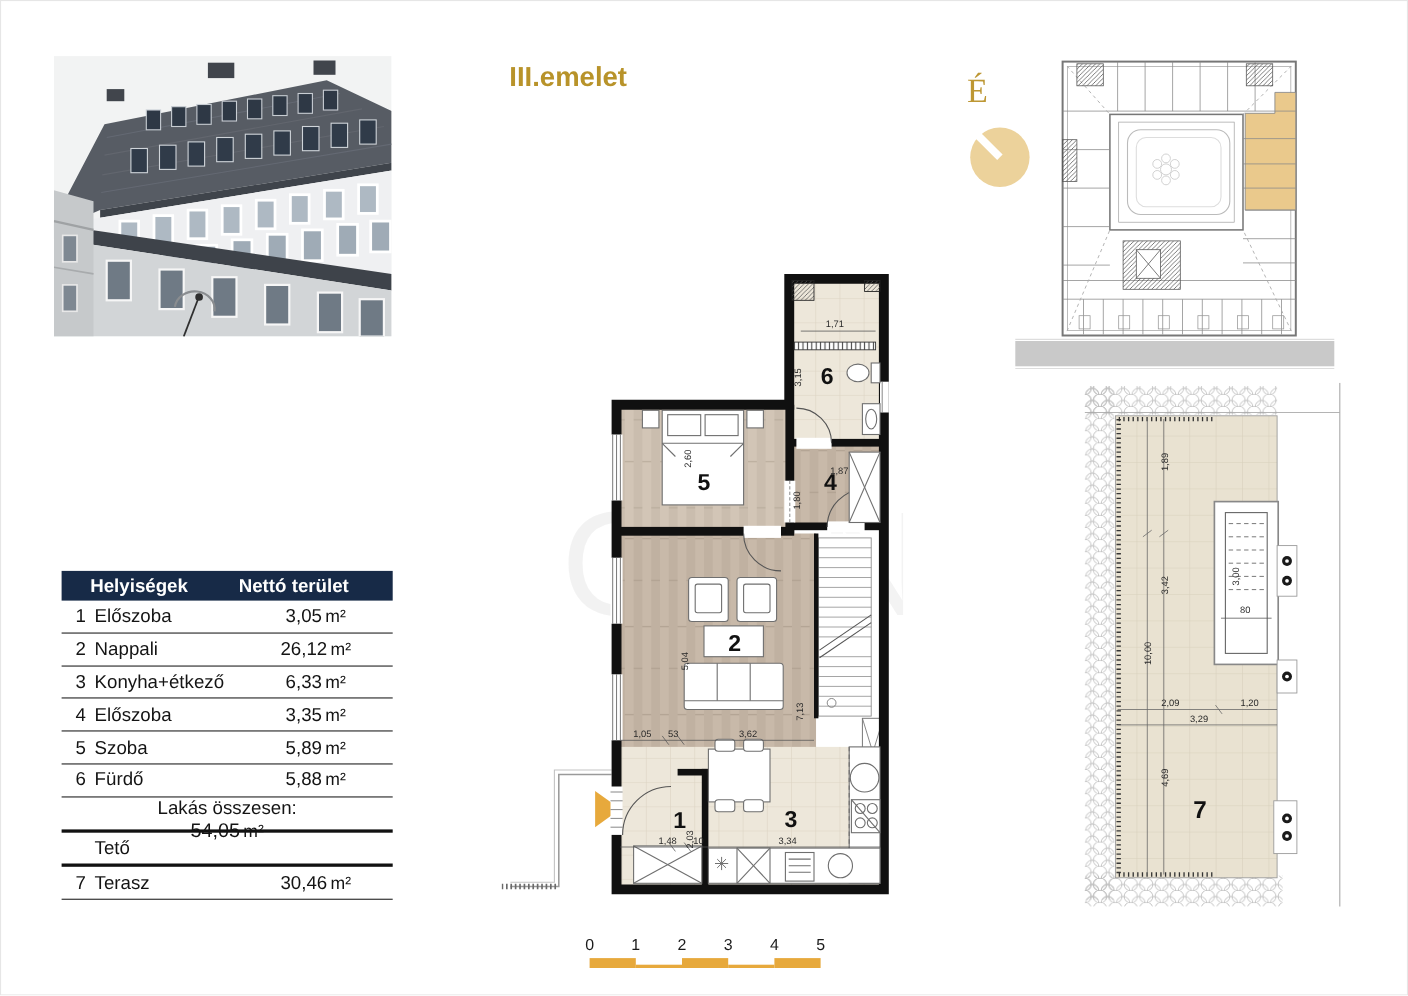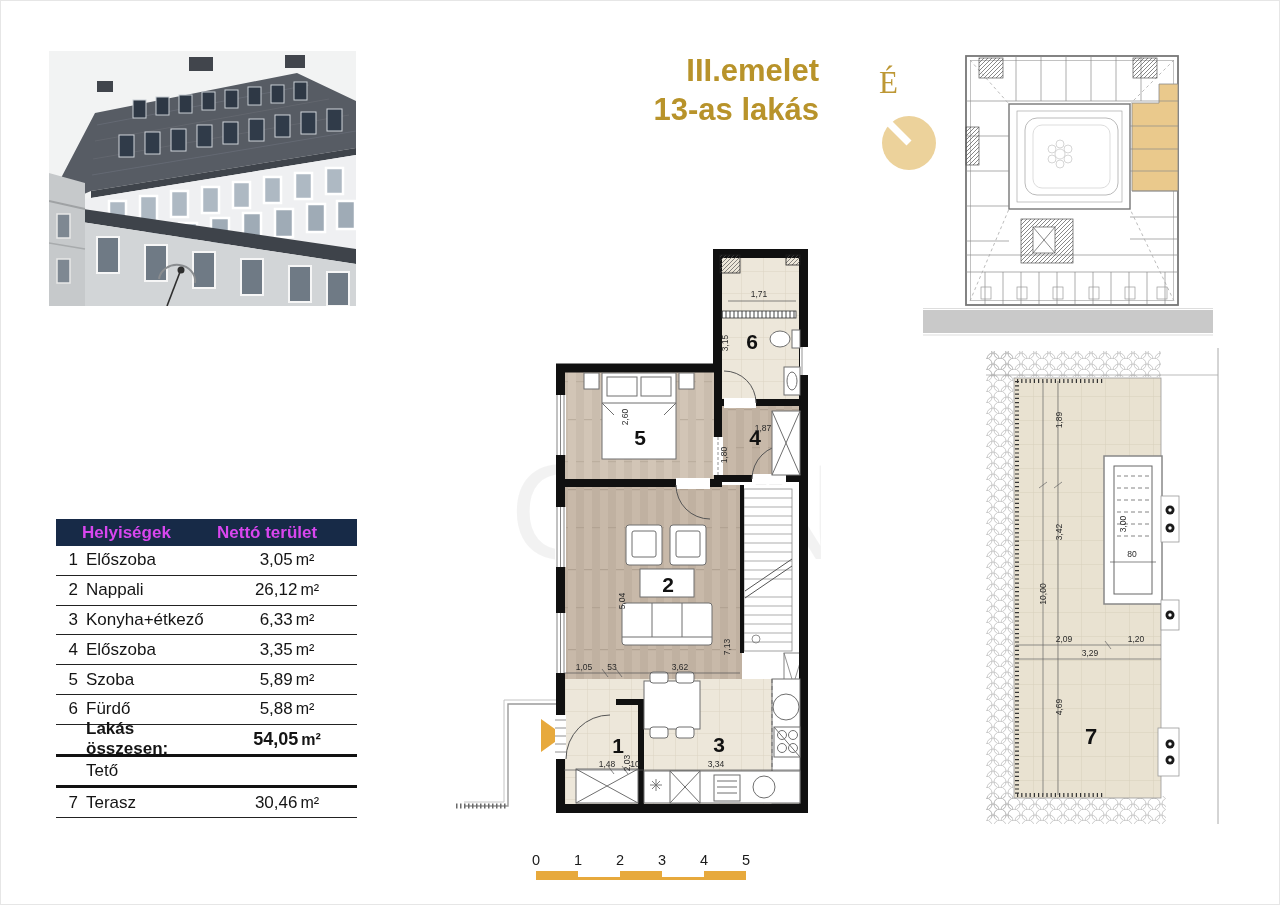--- a/index.html
+++ b/index.html
@@ -1,32 +1,32 @@
 <!DOCTYPE html>
 <html><head>
 <meta charset="utf-8">
 <style>
   html,body{margin:0;padding:0;background:#ffffff;font-family:"Liberation Sans",sans-serif;}
   .page{position:relative;width:1280px;height:905px;background:#fff;overflow:hidden;border:1px solid #e6e6e6;box-sizing:border-box;}
   .abs{position:absolute;}
   
-  .title{left:462px;top:50px;width:356px;text-align:right;color:#B8932A;font-weight:bold;font-size:31px;line-height:39px;}
+  .title{left:462px;top:50px;width:356px;text-align:left;color:#B8932A;font-weight:bold;font-size:25px;line-height:39px;}
   
   .compass-label{font-family:"Liberation Serif",serif;}
   
   .area-table{left:55px;top:518px;width:301px;color:#141414;font-size:17px;}
-  .at-header{display:flex;align-items:center;background:#172A47;color:#d946ef;font-weight:bold;height:27px;}
+  .at-header{display:flex;align-items:center;background:#172A47;color:#ffffff;font-weight:bold;height:27px;}
   .at-header .h1{flex:1;padding-left:26px;}
   .at-header .h2{width:140px;text-align:left;}
   .at-row{display:flex;align-items:center;height:28.8px;border-bottom:1.5px solid #222;}
   .at-row .num{width:22px;text-align:right;margin-right:8px;}
   .at-row .name{flex:1;}
   .at-row .val{width:140px;text-align:center;white-space:nowrap;}
   .at-row .unit{font-size:16px;margin-left:3px;}
-  .at-row.total{font-weight:bold;border-bottom:3px solid #111;}
+  .at-row.total{font-weight:normal;border-bottom:3px solid #111;flex-direction:column;}
   .at-row.total .val{font-size:18px;}
   .at-row.section{border-bottom:3px solid #111;}
   .at-row.section .name{}
   
   .scalebar{left:527px;top:851px;width:222px;height:34px;}
   .sb-num{position:absolute;top:0;font-size:14.5px;color:#1a1a1a;transform:translateX(-50%);}
   .sb-bar{position:absolute;left:8px;top:19px;width:210px;height:9px;}
   .sb-seg{position:absolute;background:#E7A93C;}
   .sb-seg.full{top:0;height:9px;width:42px;}
   .sb-seg.thin{top:5.5px;height:3.5px;width:42px;}
@@ -113,21 +113,20 @@
       <rect x="8" y="208" width="13" height="24" fill="#7E8892" stroke="#E8E8E8" stroke-width="1.5"></rect>
     </g>
     <g>
       <line x1="118" y1="255" x2="131" y2="221" stroke="#2F2F2F" stroke-width="1.6"></line>
       <circle cx="132" cy="219" r="3.5" fill="#2F2F2F"></circle>
     </g>
   </svg>
 
   <div class="abs title">
     <div>III.emelet</div>
-    <div>13-as lakás</div>
   </div>
 
   <svg class="abs" style="left:870px;top:58px;" width="74" height="116" viewBox="0 0 74 116">
     <text x="8" y="34" font-size="31" fill="#BD9734" class="compass-label">É</text>
     <g>
       <circle cx="38" cy="84" r="27" fill="#ECD29B"></circle>
       <line x1="17" y1="63" x2="38" y2="84" stroke="#ffffff" stroke-width="7"></line>
     </g>
   </svg>
 

